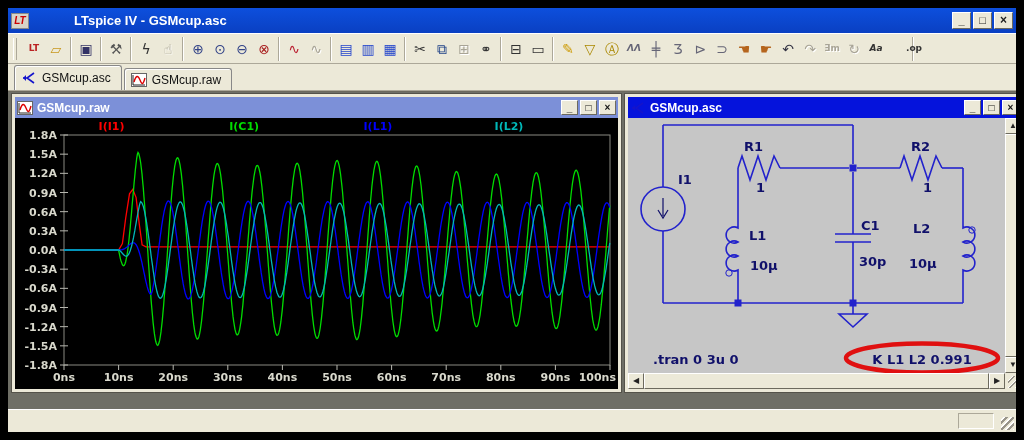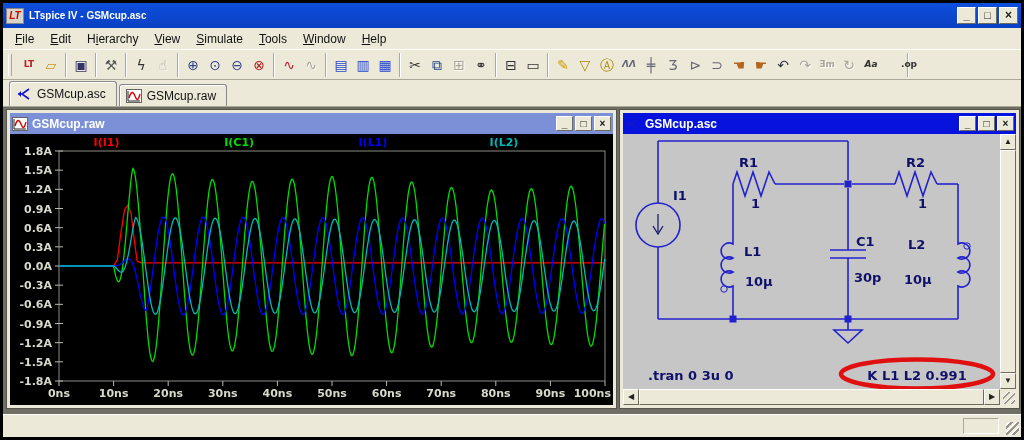--- a/index.html
+++ b/index.html
@@ -1,28 +1,28 @@
 <!DOCTYPE html>
 <html><head>
 <meta charset="utf-8">
 <style>
   html,body{margin:0;padding:0;background:#555;}
   *{box-sizing:border-box;}
   #app{
     width:1024px;height:440px;position:relative;
-    background:#ece9d8;border:3px solid #000000;
+    background:#ece9d8;border:8px solid #000000;
     outline:1px solid #4a4a42;
     font-family:"Liberation Sans", sans-serif;
     display:flex;flex-direction:column;overflow:hidden;
   }
   
   .titlebar{height:25px;background:linear-gradient(#0d4fdd,#0a40c2);display:flex;align-items:center;padding:0 3px;flex:0 0 auto;}
   .app-logo{width:18px;height:16px;background:#d8d4c8;border:1px solid #888;color:#c00;
     font-weight:bold;font-style:italic;font-size:10px;line-height:14px;text-align:center;margin-right:5px;}
-  .title-text{color:#fff;font-weight:bold;font-size:10px;flex:1;white-space:nowrap;}
+  .title-text{color:#fff;font-weight:bold;font-size:13px;flex:1;white-space:nowrap;margin-left:40px;}
   .winbtns{display:flex;gap:2px;}
   .wbtn{width:19px;height:17px;background:#ece9d8;border:1px solid #fff;border-right-color:#6d6a5e;border-bottom-color:#6d6a5e;
     font-size:11px;font-weight:bold;color:#222;text-align:center;line-height:15px;cursor:default;}
   .wbtn.close{font-size:12px;}
   
   .menubar{height:21px;display:flex;align-items:center;padding-left:4px;font-size:12px;color:#111;flex:0 0 auto;}
   .menu-item{padding:2px 8px;}
   .menu-item u{text-decoration:underline;}
   
   .toolbar{height:31px;border-top:1px solid #fff;border-bottom:1px solid #aca899;display:flex;align-items:center;padding-left:2px;flex:0 0 auto;}
@@ -80,30 +80,20 @@
   <div class="titlebar">
     <div class="app-logo">LT</div>
     <span class="title-text">LTspice IV - GSMcup.asc</span>
     <span class="winbtns">
       <span class="wbtn">_</span>
       <span class="wbtn">□</span>
       <span class="wbtn close">×</span>
     </span>
   </div>
 
-  <div class="menubar" id="menubar">
-      <span class="menu-item"><u>F</u>ile</span>
-      <span class="menu-item"><u>E</u>dit</span>
-      <span class="menu-item">H<u>i</u>erarchy</span>
-      <span class="menu-item"><u>V</u>iew</span>
-      <span class="menu-item"><u>S</u>imulate</span>
-      <span class="menu-item"><u>T</u>ools</span>
-      <span class="menu-item"><u>W</u>indow</span>
-      <span class="menu-item"><u>H</u>elp</span>
-    </div>
 
   <div class="toolbar" id="toolbar">
     <div class="tb-grip"></div>
   <span class="tb-group">
         <button class="tb-btn">
           <span class="tb-glyph small" style="color: rgb(187, 34, 34);">LT</span>
         </button>
         <button class="tb-btn">
           <span class="tb-glyph" style="color: rgb(200, 152, 30);">▱</span>
         </button>

